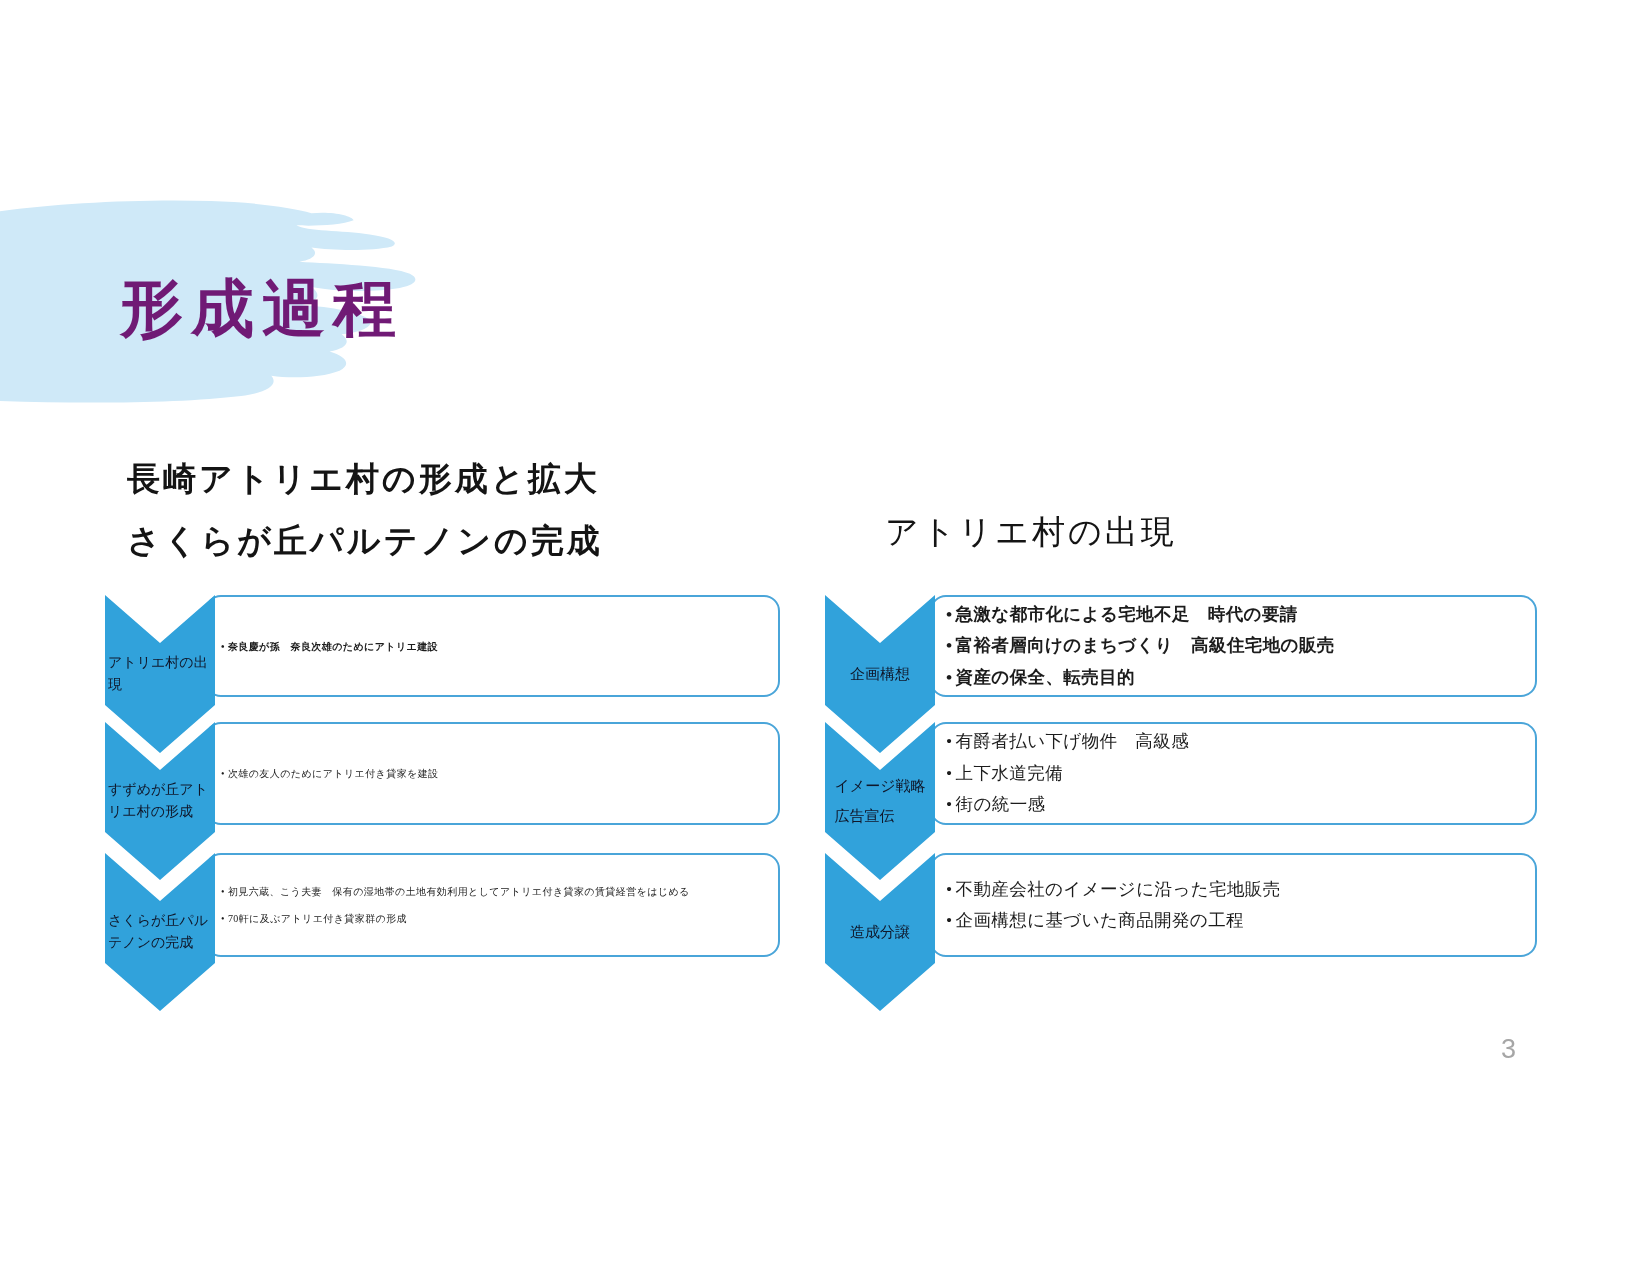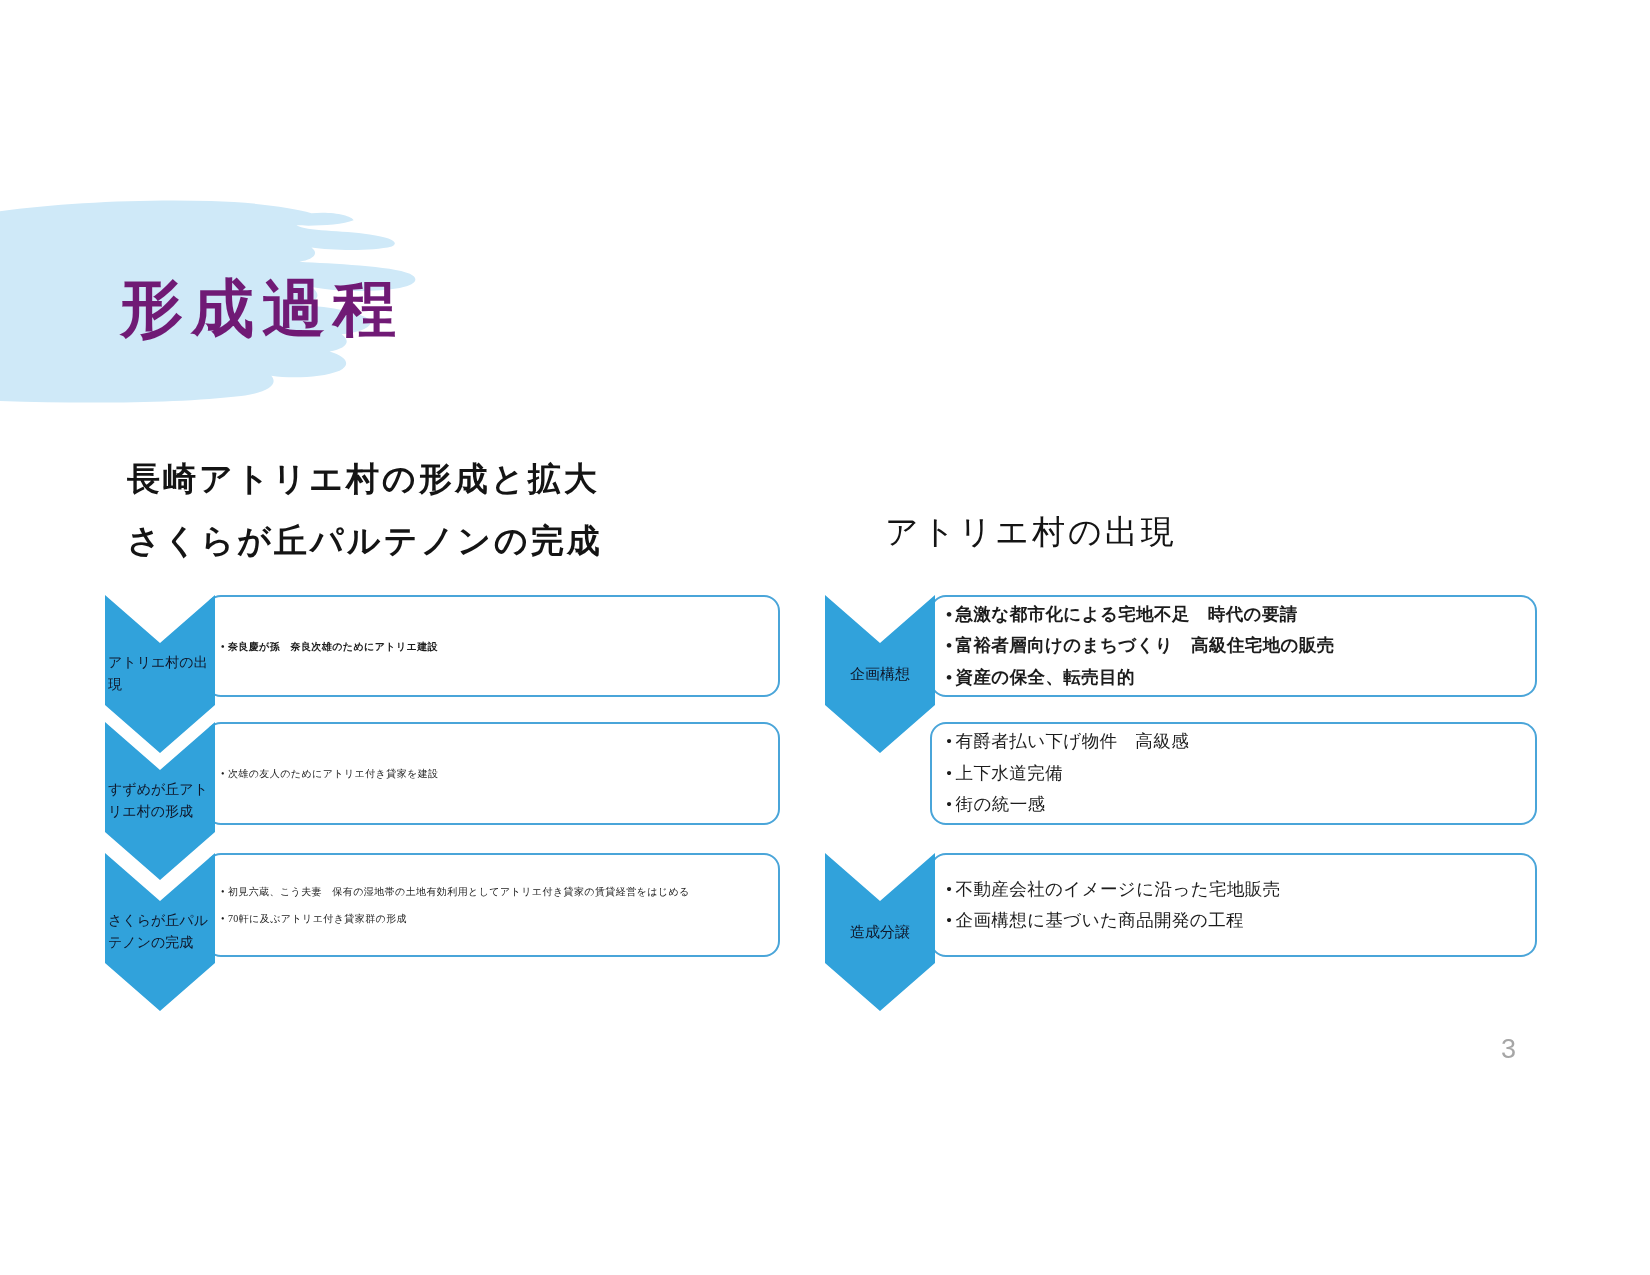--- a/index.html
+++ b/index.html
@@ -166,20 +166,24 @@
         <div class="bullet">資産の保全、転売目的</div>
       </div>
       <div class="chevron row-0">
         <div class="chevron-label">企画構想</div>
       </div>
       <div class="step-box row-1">
         <div class="bullet">有爵者払い下げ物件　高級感</div>
         <div class="bullet">上下水道完備</div>
         <div class="bullet">街の統一感</div>
       </div>
+      <div class="chevron row-1">
+        <div class="chevron-label">イメージ戦略
+広告宣伝</div>
+      </div>
       <div class="step-box row-2">
         <div class="bullet">不動産会社のイメージに沿った宅地販売</div>
         <div class="bullet">企画構想に基づいた商品開発の工程</div>
       </div>
       <div class="chevron row-2">
         <div class="chevron-label">造成分譲</div>
       </div>
     </div>
 
   <div class="page-number">3</div>

